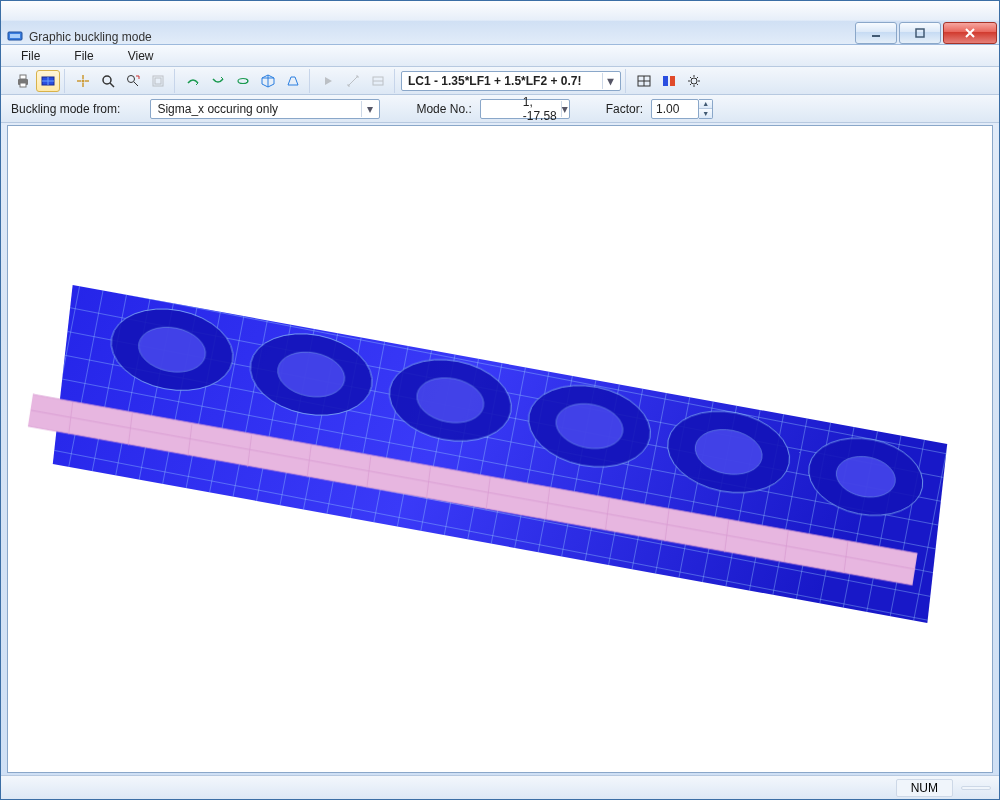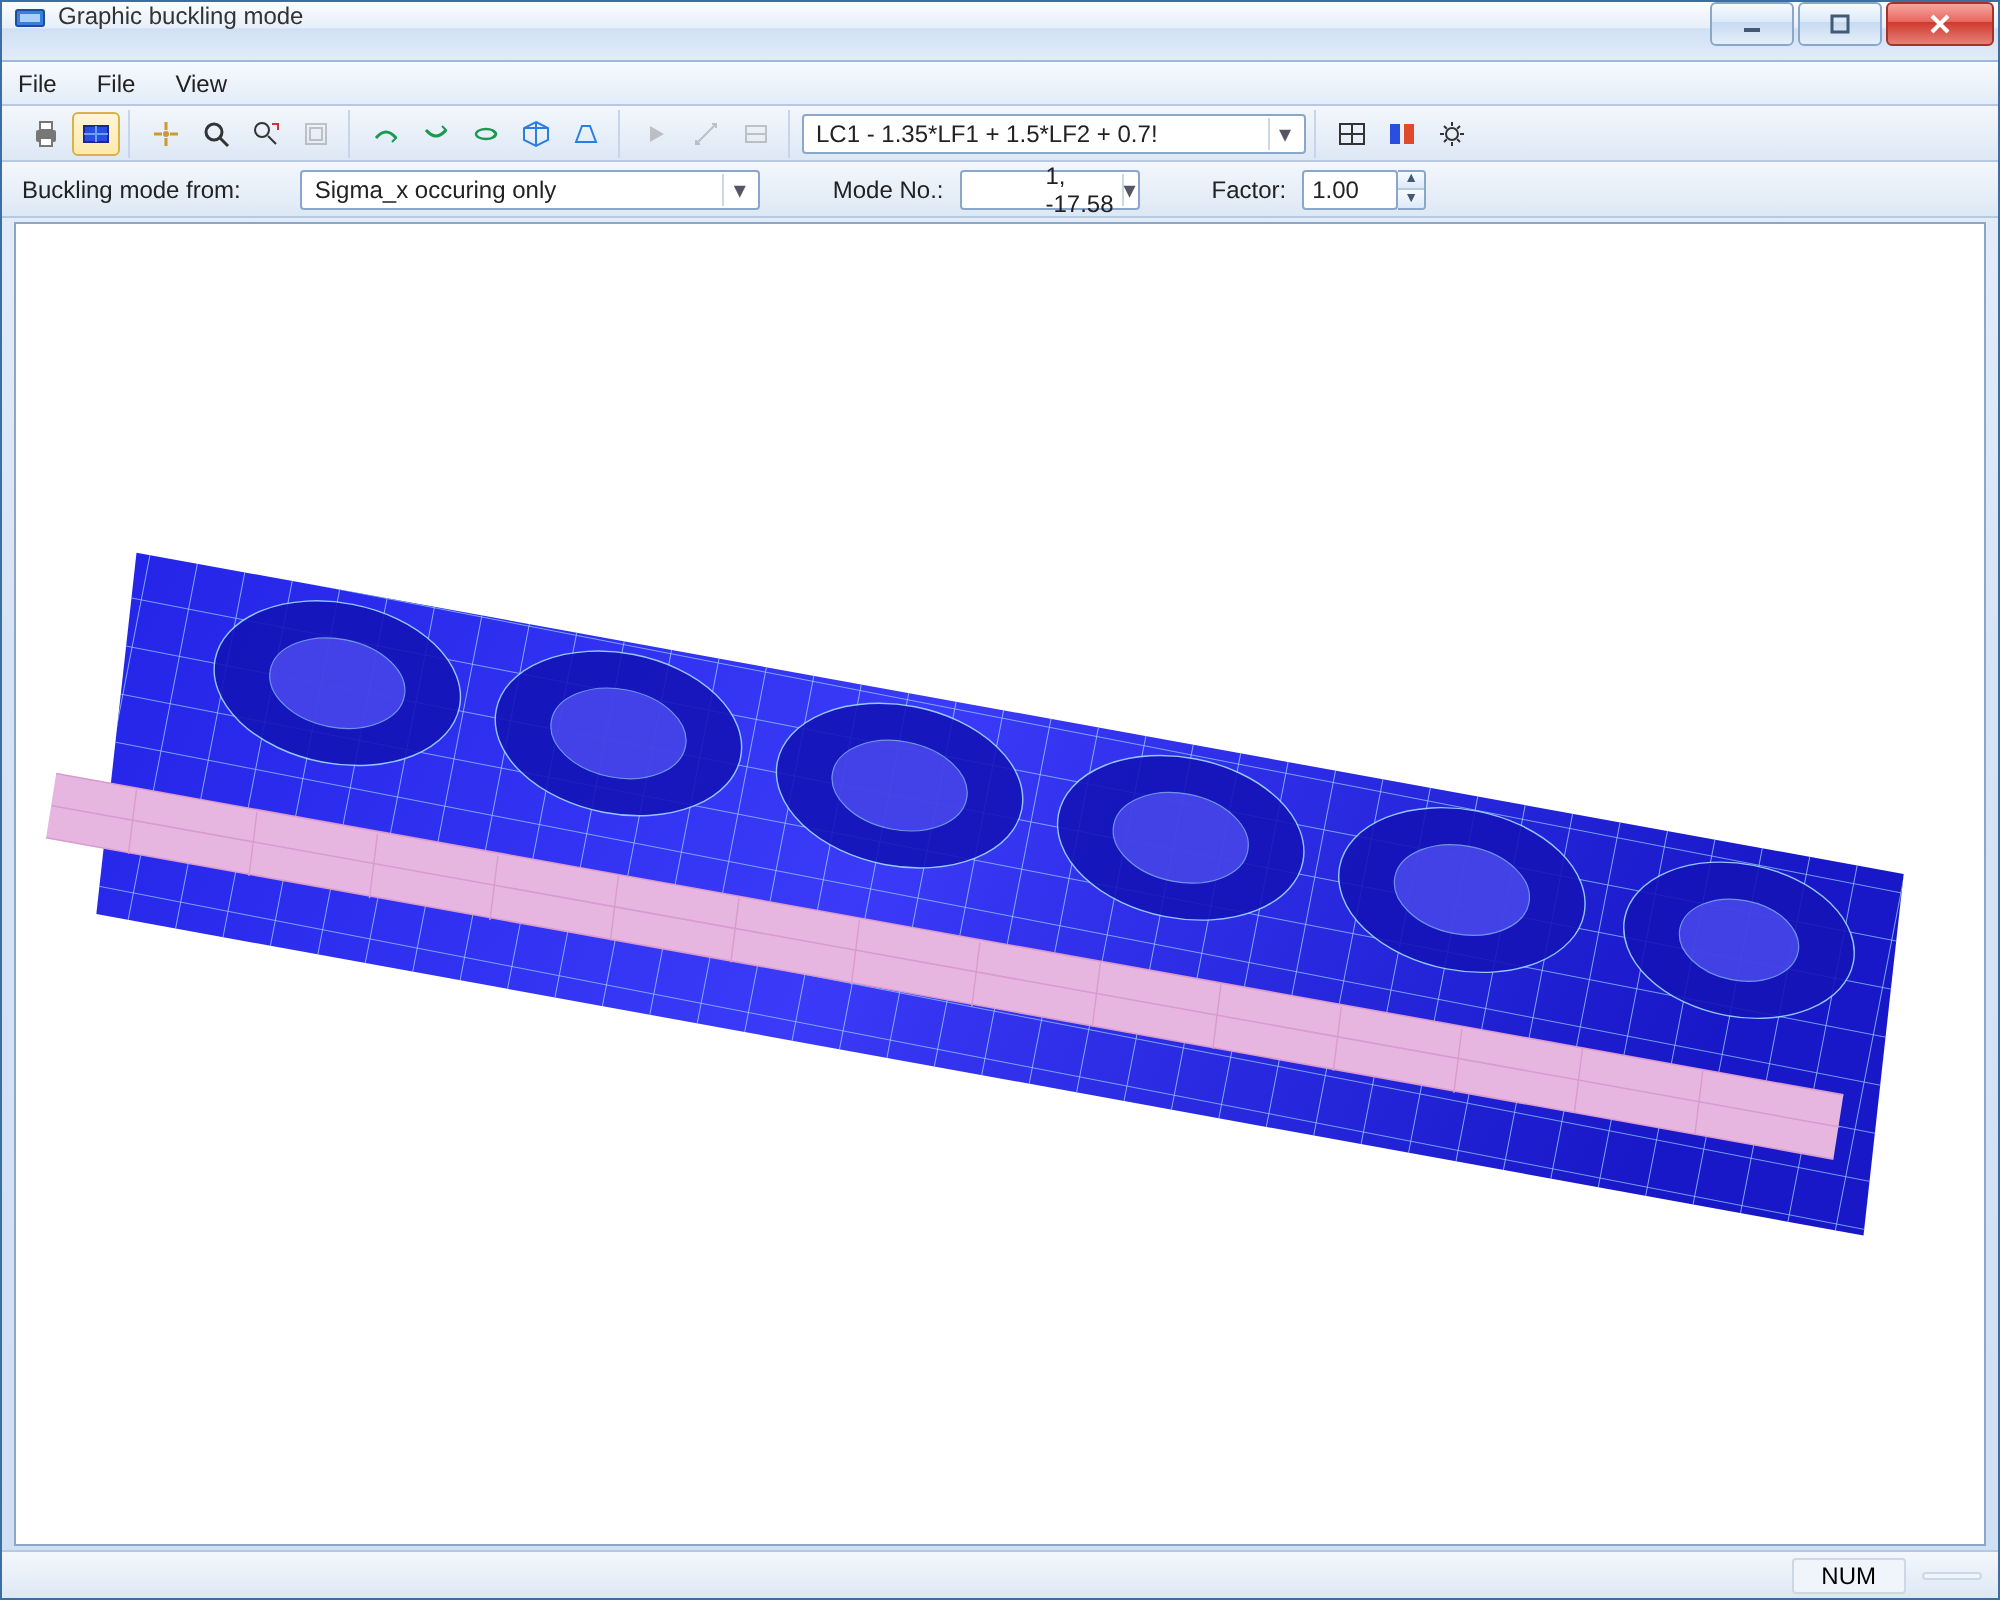--- a/index.html
+++ b/index.html
@@ -6,24 +6,24 @@
   html, body { width: 1000px; height: 800px; font-family: "Segoe UI", Tahoma, sans-serif; font-size: 12px; background: #5a8fc0; overflow: hidden; }
 
   .window {
     width: 1000px; height: 800px;
     background: linear-gradient(#e8f0fb, #d7e4f5 40%, #cfe0f5);
     border: 1px solid #3b6ea5;
     display: flex; flex-direction: column;
   }
 
   .titlebar {
-    height: 30px;
+    height: 44px;
     background: linear-gradient(#fdfdfe, #e6eef9 45%, #d0e0f4 46%, #e2ecf9);
     border-bottom: 1px solid #9db9dc;
-    display: flex; align-items: flex-start; padding: 0 2px 0 6px;
+    display: flex; align-items: flex-end; padding: 0 2px 0 6px;
   }
   .titlebar .appicon { width: 16px; height: 16px; margin-right: 6px; }
   .titlebar .title { color: #333; flex: 0 0 auto; }
   .titlebar .spacer { flex: 1; }
   .winbtns { display: flex; gap: 0; }
   .winbtn {
     width: 42px; height: 22px; border: 1px solid #8aa7c9; border-radius: 3px;
     background: linear-gradient(#f7fbff, #dce9f8 45%, #c6dbf3 46%, #e5eff9);
     margin-left: 2px; display: flex; align-items: center; justify-content: center;
     color: #425a73;
@@ -32,21 +32,21 @@
     width: 54px;
     background: linear-gradient(#f6a6a0, #e8655b 45%, #d13a2e 46%, #e68079);
     border-color: #a63328; color: #fff;
   }
   .winbtn svg { display: block; }
 
   .menubar {
     height: 22px;
     background: linear-gradient(#f7fafe, #e3ecf7);
     border-bottom: 1px solid #b7c9e0;
-    display: flex; align-items: center; padding: 0 0; gap: 4px;
+    display: flex; align-items: center; padding: 0 12px; gap: 18px;
     color: #222;
   }
   .menuitem { padding: 2px 8px; border-radius: 2px; }
 
   .toolbar {
     height: 28px;
     background: linear-gradient(#f3f7fc, #dde8f5);
     border-bottom: 1px solid #b7c9e0;
     display: flex; align-items: center; padding: 0 6px; gap: 2px;
   }
@@ -237,21 +237,21 @@
           </svg>
         </div>
       <div class="tbtn disabled">
           <svg width="16" height="16" viewBox="0 0 16 16">
             <rect x="3" y="4" width="10" height="8" fill="none" stroke="#888"></rect>
             <line x1="3" y1="8" x2="13" y2="8" stroke="#888"></line>
           </svg>
         </div>
     </div>
     <div class="group" style="flex:0 0 auto;">
-      <div class="combo" style="width:252px;">
+      <div class="combo" style="width:220px;font-weight:bold;">
         <span style="overflow:hidden;text-overflow:ellipsis;white-space:nowrap;flex:1;">LC1 - 1.35*LF1 + 1.5*LF2 + 0.7!</span>
         <span class="arrow">▾</span>
       </div>
     </div>
     <div class="group">
       <div class="tbtn">
           <svg width="16" height="16" viewBox="0 0 16 16">
             <rect x="2" y="3" width="12" height="10" fill="none" stroke="#333"></rect>
             <line x1="8" y1="3" x2="8" y2="13" stroke="#333"></line>
             <line x1="2" y1="8" x2="14" y2="8" stroke="#333"></line>

